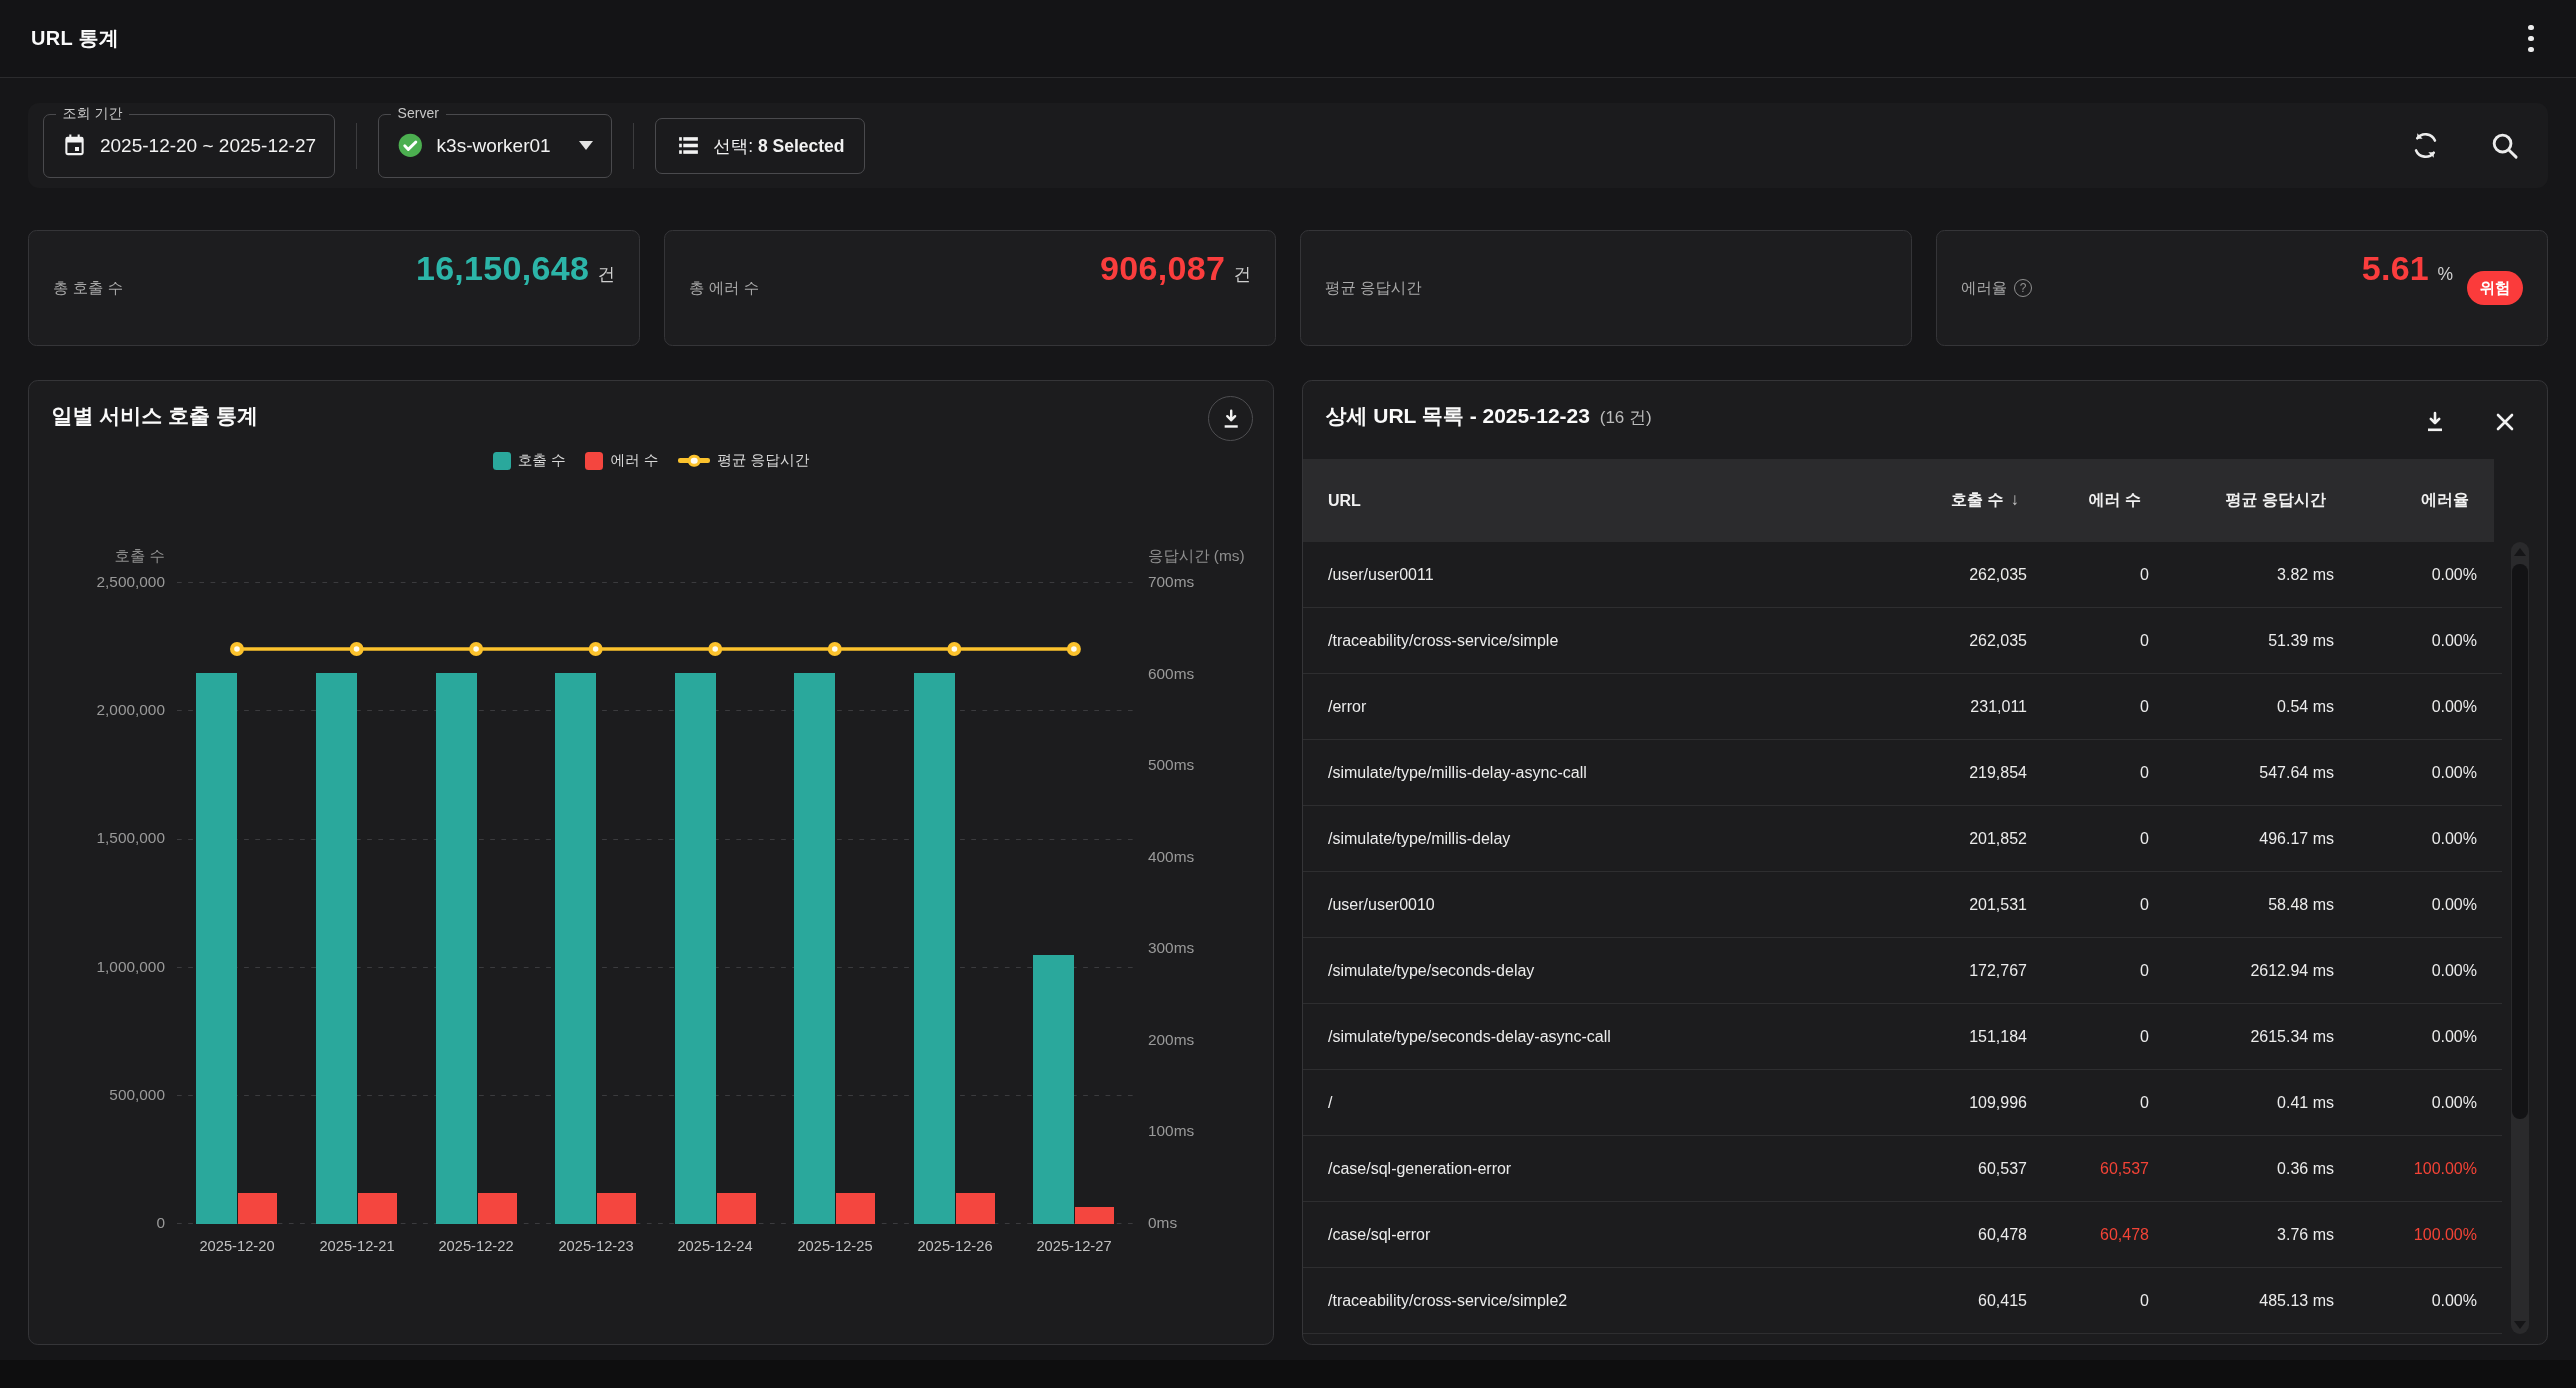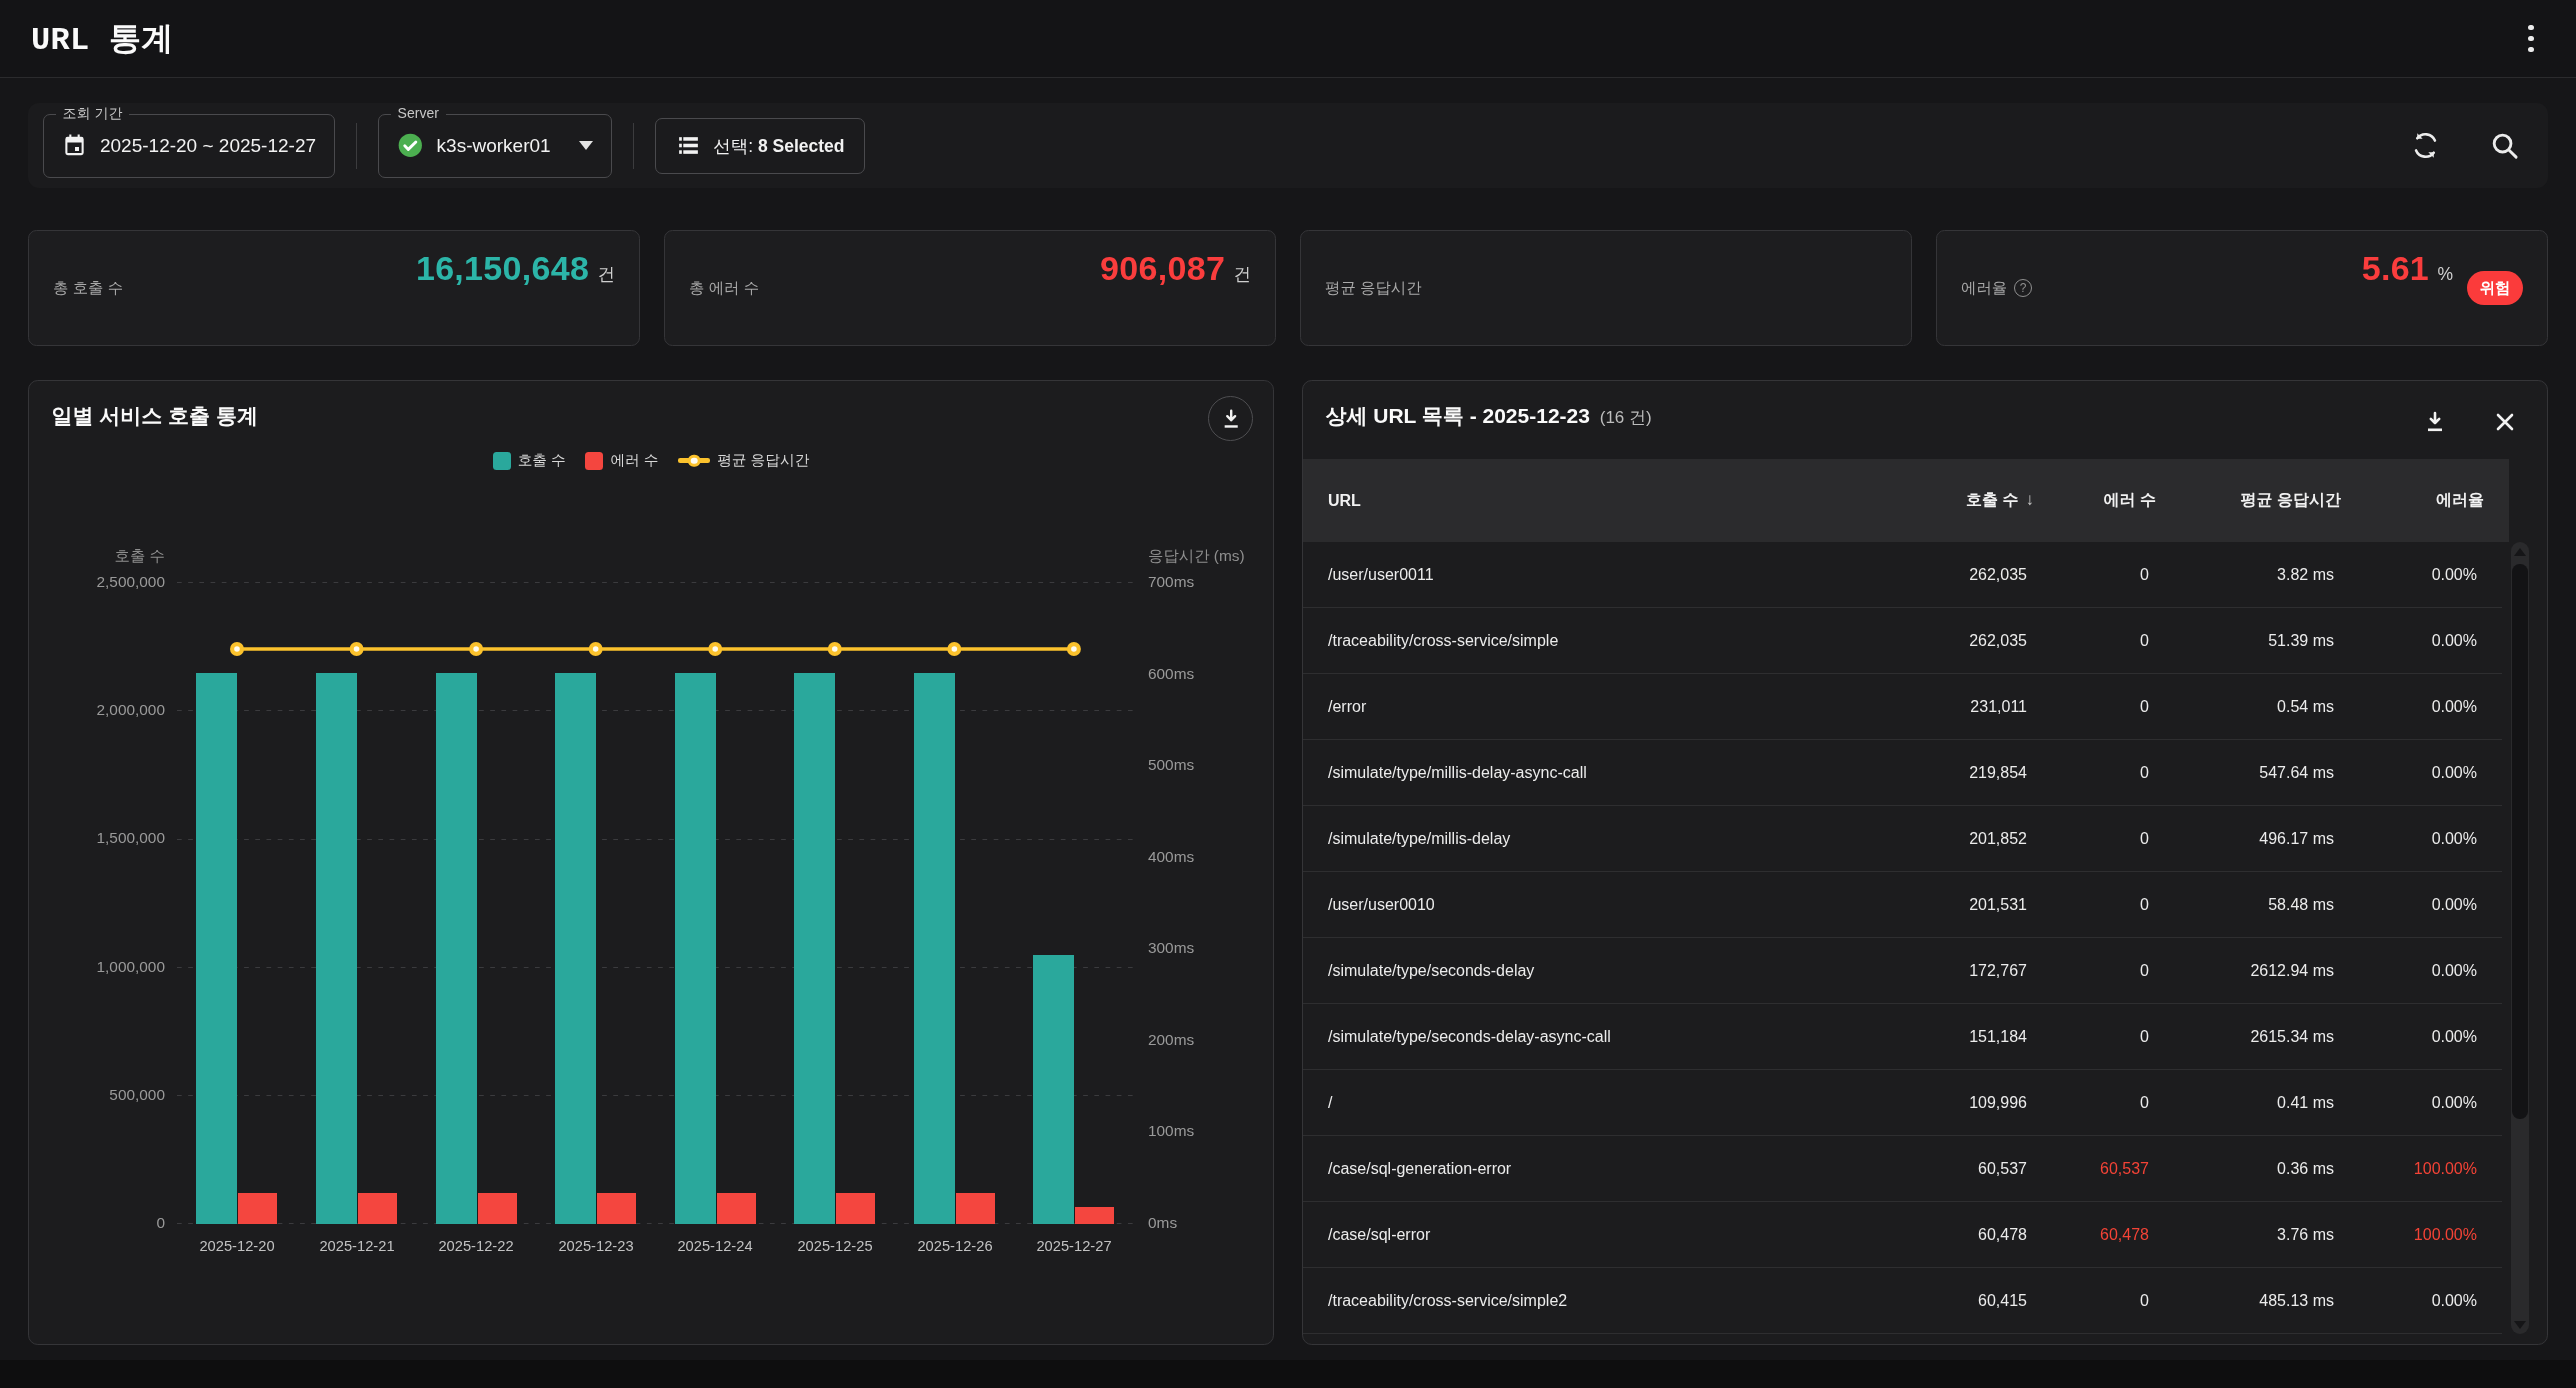--- a/index.html
+++ b/index.html
@@ -10,21 +10,21 @@
     color:#f0f0f0;
     position:relative;
     overflow:hidden;
   }
   
   .page-header{
     height:78px; background:#141416;
     display:flex; align-items:center; justify-content:space-between;
     padding:0 31px; border-bottom:1.4px solid #2b2b2d;
   }
-  .page-title{ font-size:32px; font-weight:bold; color:#fafafa; letter-spacing:0.3px;font-family:Liberation Mono, monospace; }
+  .page-title{ font-size:20px; font-weight:bold; color:#fafafa; letter-spacing:0.3px; }
   .kebab{ display:flex; flex-direction:column; gap:5.6px; padding:7px 11.2px; cursor:pointer; }
   .kebab span{ width:5.6px; height:5.6px; border-radius:50%; background:#ececec; }
 
   
   .content{ padding:25px 28px 0; }
   .filter-bar{
     height:85px; background:#1b1b1d; border-radius:11.2px;
     display:flex; align-items:center; padding:0 15.4px; margin-bottom:42px;
   }
   .fieldset{
@@ -90,21 +90,21 @@
   .gridline{ position:absolute; height:1.4px;
     background-image:linear-gradient(to right,#3b3b3e 45%,transparent 45%);
     background-size:11.2px 1.4px; background-repeat:repeat-x; }
   .bar{ position:absolute; }
   .x-label{ position:absolute; font-size:14.7px; color:#c2c2c2; text-align:center; }
 
   
   .tbl-count{ font-size:17px; font-weight:normal; color:#bdbdbd; margin-left:9.8px; }
   .tbl-icons{ position:absolute; right:25px; top:24px; display:flex; align-items:center; gap:36px; }
   .thead{
-    position:absolute; left:0; right:38px; top:78px; height:83px; background:#2b2b2d;
+    position:absolute; left:0; right:53px; top:78px; height:83px; background:#2b2b2d;
     display:grid; grid-template-columns:1fr 140px 122px 185px 143px;
     align-items:center; padding:0 25px; font-size:16px; font-weight:bold; color:#f2f2f2;
   }
   .thead .num, .trow .num{ text-align:right; }
   .sort-arrow{ font-weight:normal; color:#c9c9c9; margin-left:7px; font-size:17px; }
   .tbody{ position:absolute; left:0; right:45px; top:161px; bottom:0; overflow:hidden; }
   .trow{
     height:66px; display:grid; grid-template-columns:1fr 140px 122px 185px 143px;
     align-items:center; padding:0 25px; border-bottom:1.4px solid #2e2e30;
     font-size:16px; color:#ececec; cursor:pointer;

